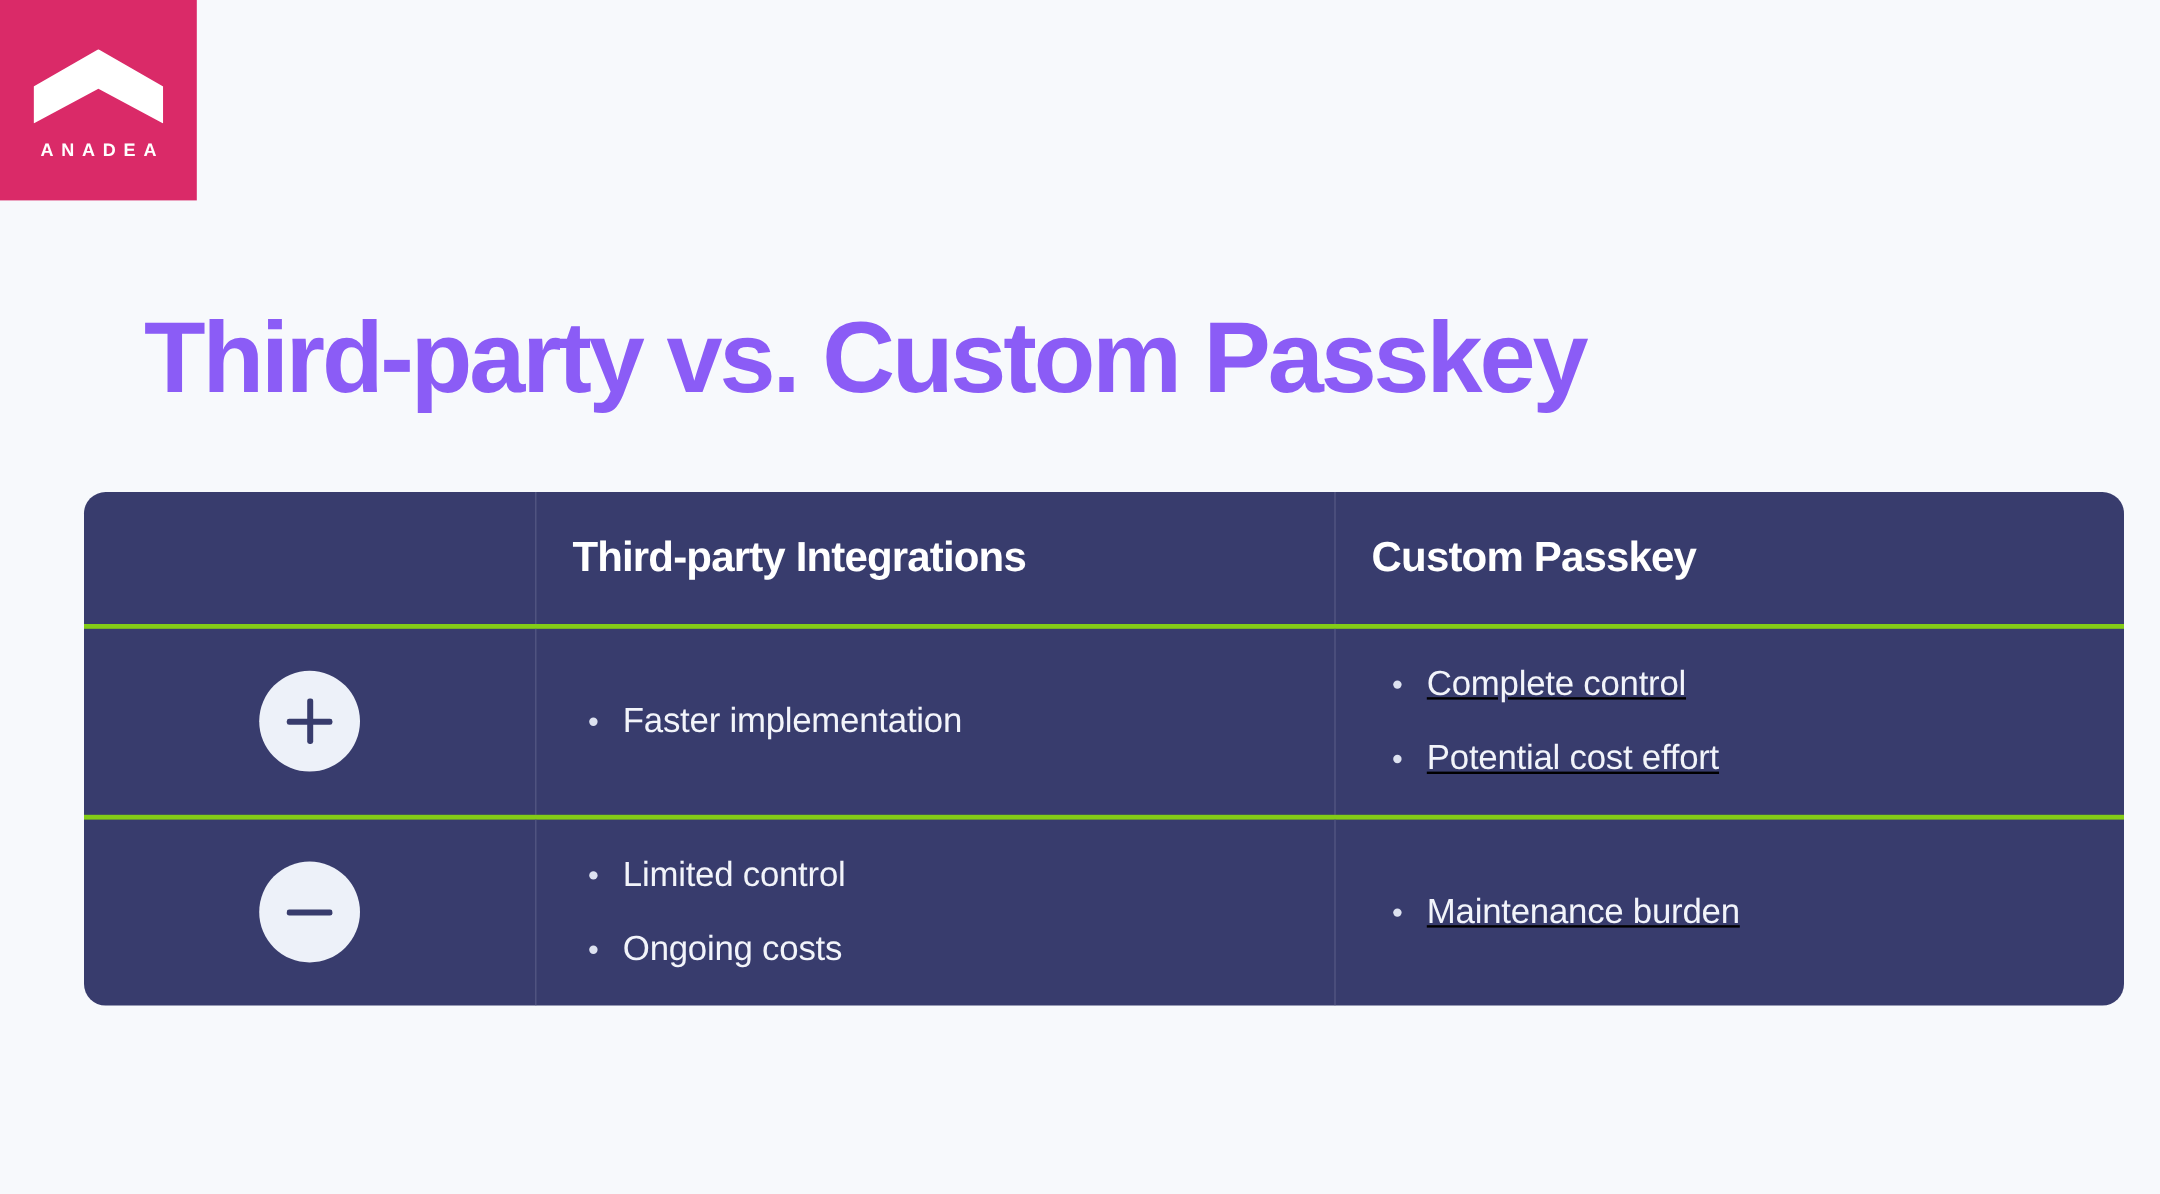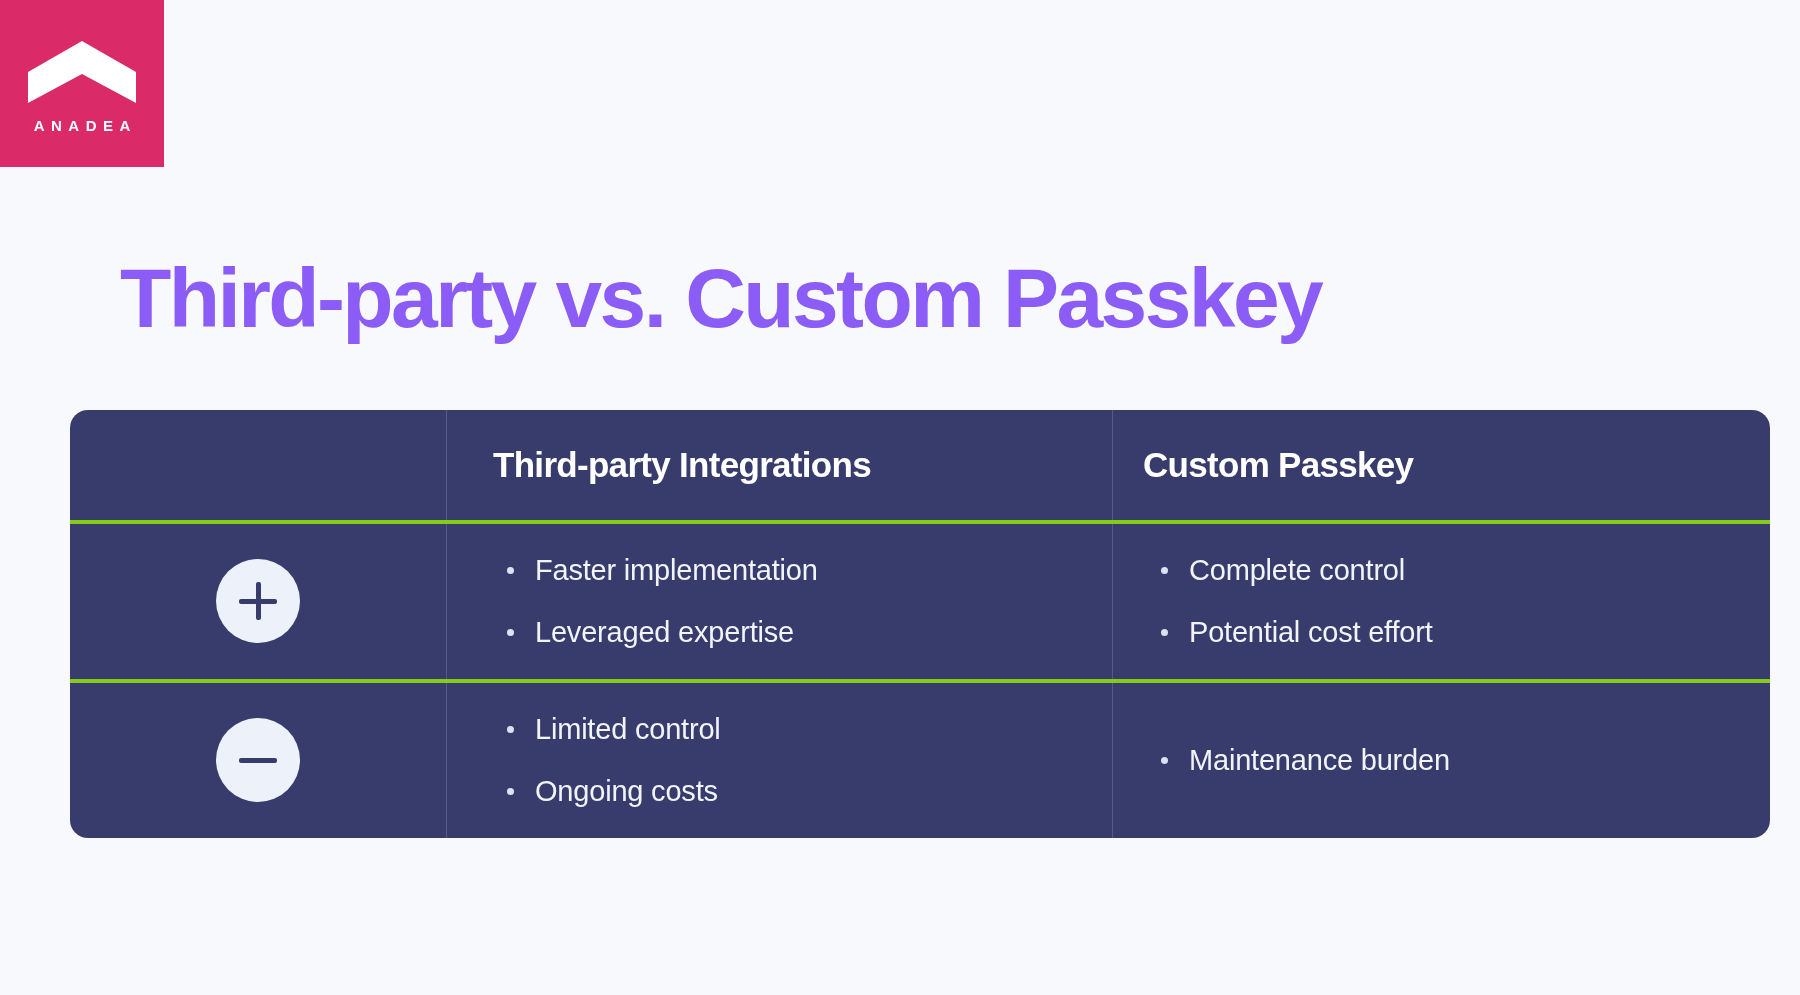--- a/index.html
+++ b/index.html
@@ -83,21 +83,21 @@
 
   .tcell {
     box-sizing: border-box;
     display: flex;
     flex-direction: column;
     justify-content: center;
   }
   .tcell + .tcell { border-left: 1px solid #565a85; }
 
   .col-sign  { width: 376px; align-items: center; }
-  .col-first { width: 666px; padding-left: 16px; }
+  .col-first { width: 666px; }
   .col-second{ width: 658px; }
 
   .col-head-text {
     color: #ffffff;
     font-size: 35px;
     font-weight: bold;
     letter-spacing: -0.7px;
     padding-left: 30px;
     font-family: "Liberation Sans", sans-serif;
   }
@@ -144,21 +144,21 @@
   .bullet-list li::before {
     content: "";
     position: absolute;
     left: 2px;
     top: 14px;
     width: 7px;
     height: 7px;
     border-radius: 50%;
     background: #dde2f0;
   }
-  .col-second .bullet-list { padding-left: 46px; }
+  .col-second .bullet-list { padding-left: 46px; text-decoration: underline; }
 </style>
 </head>
 <body>
 
 <div class="logo-block">
   <svg class="logo-mark" viewBox="0 0 108 62" aria-hidden="true">
     <path d="M54 0 L108 31 L108 62 L54 33 L0 62 L0 31 Z" fill="#ffffff"></path>
   </svg>
   <div class="logo-wordmark">ANADEA</div>
 </div>
@@ -182,21 +182,20 @@
   <div class="trow body-row">
     <div class="tcell col-sign">
       <div class="sign-badge">
         <span class="bar-h"></span>
         <span class="bar-v"></span>
       </div>
     </div>
     <div class="tcell col-first">
       <ul class="bullet-list">
         <li>Faster implementation</li>
-        <li>Leveraged expertise</li>
       </ul>
     </div>
     <div class="tcell col-second">
       <ul class="bullet-list">
         <li>Complete control</li>
         <li>Potential cost effort</li>
       </ul>
     </div>
   </div>
 

